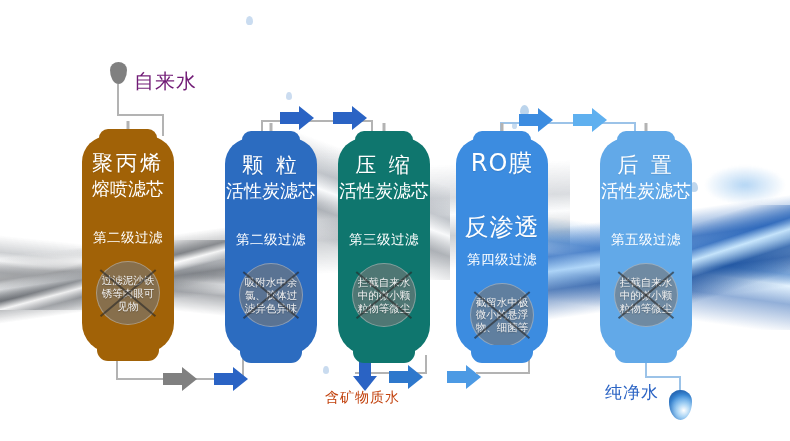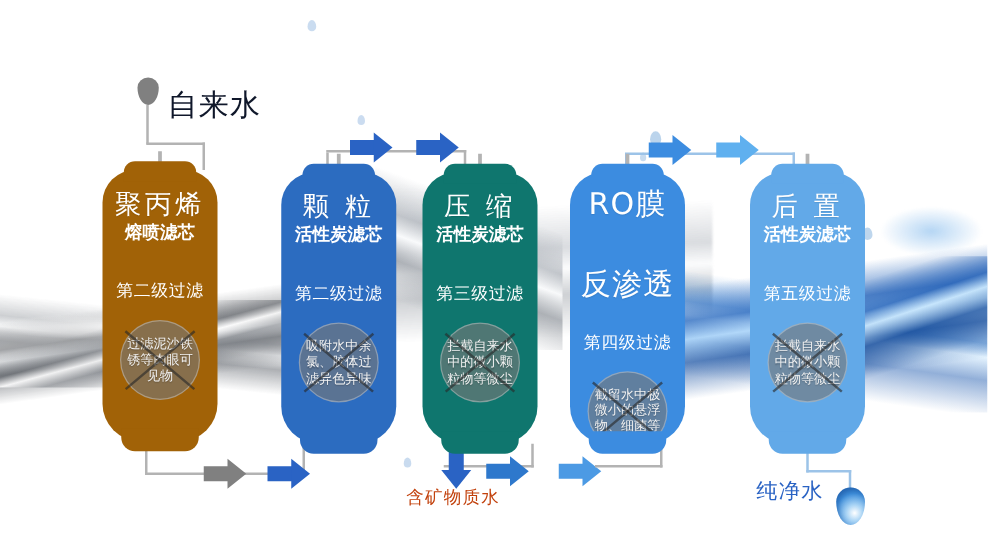--- a/index.html
+++ b/index.html
@@ -161,26 +161,25 @@
   .col-title {
     font-size: 21px;
     letter-spacing: 3px;
     font-weight: 400;
     padding-top: 16px;
     line-height: 1.12;
     text-shadow: 0 1px 1px rgba(0,0,0,.10);
   }
   .col-title.two-line { font-size: 24px; letter-spacing: 1px; padding-top: 12px; }
   .col-sub {
-    font-size: 14px;
+    font-size: 18px;
     letter-spacing: 0px;
     margin-top: 2px;
     white-space: nowrap;
     line-height: 1.2;
-    font-weight: bold;
   }
   .col-stage {
     font-size: 13.5px;
     margin-top: 30px;
     letter-spacing: .5px;
     white-space: nowrap;
   }
   .col-circle {
     position: relative;
     width: 64px; height: 64px;
@@ -212,22 +211,22 @@
     line-height: 1.22;
     color: #f2f2f2;
     padding: 0 3px;
     word-break: break-all;
     text-shadow: 0 1px 1px rgba(0,0,0,.25);
   }
 
   
   .tap-label {
     position: absolute;
-    font-size: 24px;
-    color: #0f172a;
+    font-size: 20px;
+    color: #701a75;
     letter-spacing: 1px;
     white-space: nowrap;
   }
   .tap-drop {
     position: absolute;
     width: 17px; height: 22px;
     background: #808080;
     border-radius: 50% 50% 50% 50% / 64% 64% 36% 36%;
     transform: rotate(180deg);
   }
@@ -380,21 +379,21 @@
       <div class="cross"></div>
     </div>
     <div class="col-cap-bottom"></div>
   </div>
 
   <div class="column" style="left:456px; top:138px; height:217px; background:#3c8ce0;">
     <div class="col-stem"></div>
     <div class="col-cap-top"></div>
     <div class="col-title two-line">RO膜</div>
     <div class="col-title two-line" style="padding-top:0;margin-top:37px;">反渗透</div>
-    <div class="col-stage" style="margin-top:24px;">第四级过滤</div>
+    <div class="col-stage" style="margin-top:10px;">第四级过滤</div>
     <div class="col-circle">
       <div class="circle-text">截留水中极微小的悬浮物、细菌等</div>
       <div class="cross"></div>
     </div>
     <div class="col-cap-bottom"></div>
   </div>
 
   <div class="column" style="left:600px; top:138px; height:217px; background:#62a9e8;">
     <div class="col-stem"></div>
     <div class="col-cap-top"></div>

